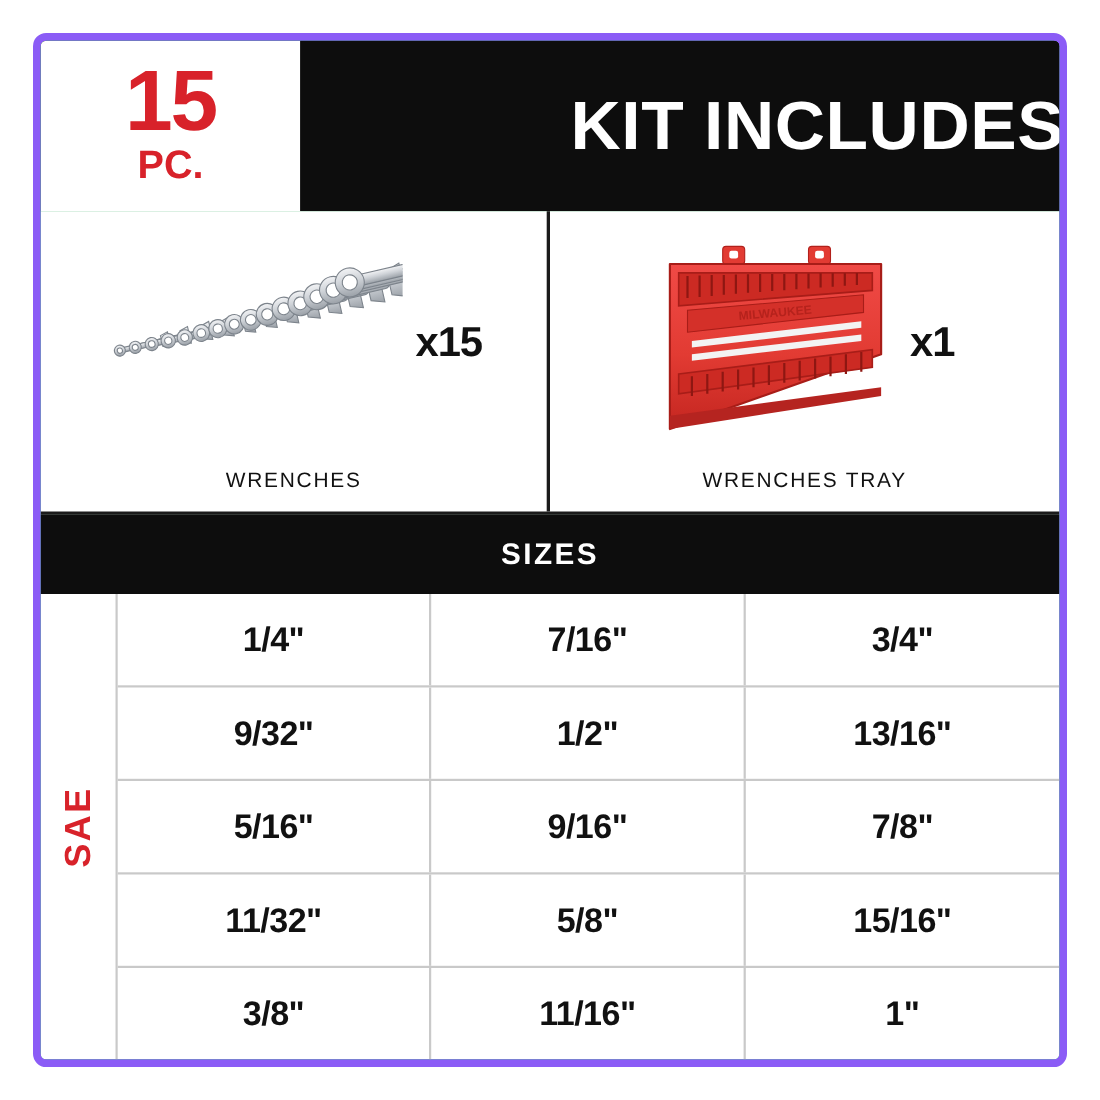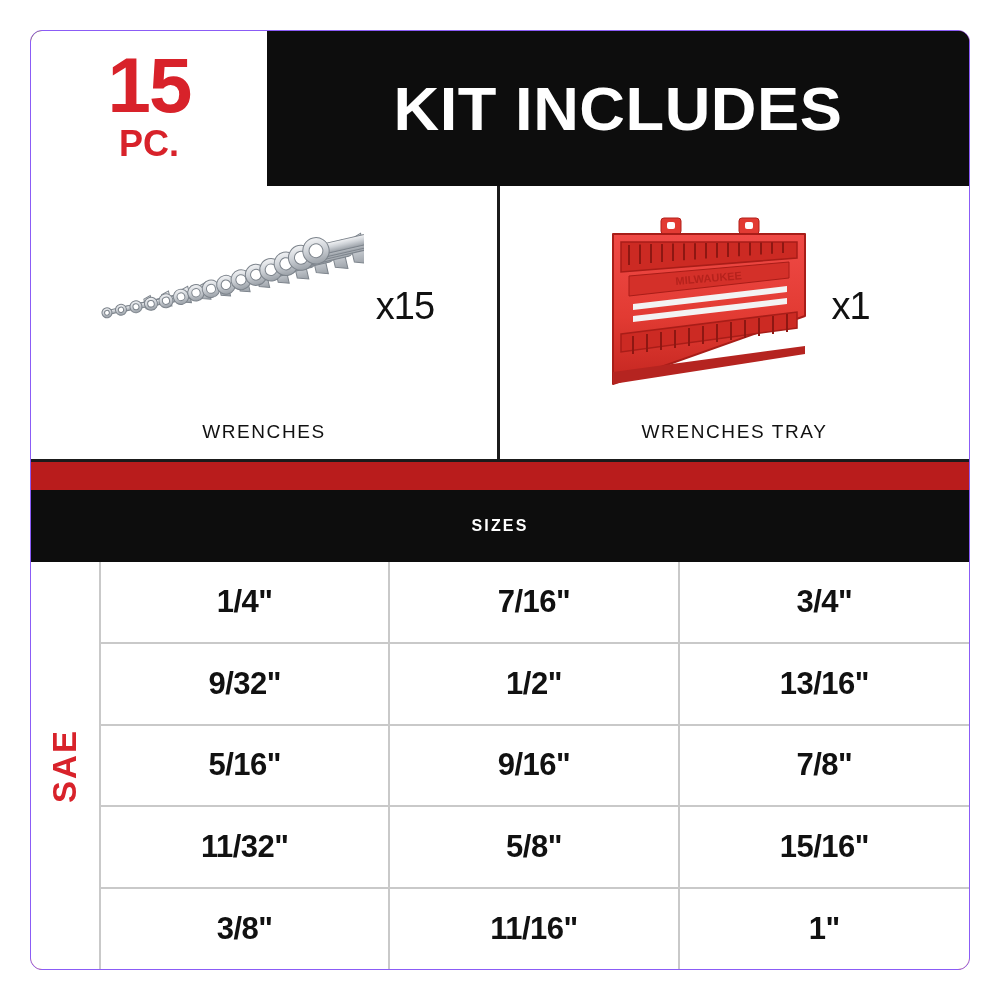--- a/index.html
+++ b/index.html
@@ -21,24 +21,24 @@
     box-sizing: border-box;
     padding: 30px;
     background: #ffffff;
   }
 
   .card {
     position: relative;
     width: 940px;
     height: 940px;
     box-sizing: border-box;
-    border: 1px solid #8b5cf6;
+    border: 7px solid #8b5cf6;
     border-radius: 12px;
     overflow: hidden;
-    background: #b91c1c;
+    background: #22c55e;
     display: flex;
     flex-direction: column;
   }
 
   
   .header {
     display: flex;
     height: 155px;
     flex: 0 0 155px;
     background: #0d0d0d;
@@ -67,21 +67,21 @@
     font-size: 36px;
     font-weight: bold;
     letter-spacing: 0px;
     margin-top: 6px;
     line-height: 1;
   }
   .header-title-wrap {
     flex: 1 1 auto;
     display: flex;
     align-items: center;
-    justify-content: center;
+    justify-content: flex-end;
     background: #0d0d0d;
   }
   .header-title {
     color: #ffffff;
     font-size: 62px;
     font-weight: bold;
     letter-spacing: 0.5px;
     line-height: 1;
     text-align: center;
     transform: scaleX(1.02);
@@ -112,21 +112,21 @@
     width: 100%;
     display: flex;
     align-items: center;
     justify-content: center;
     gap: 12px;
     padding-top: 6px;
     box-sizing: border-box;
   }
   .qty-label {
     font-size: 38px;
-    font-weight: normal;
+    font-weight: bold;
     color: #111111;
     letter-spacing: -1px;
   }
   .content-caption {
     font-size: 19px;
     font-weight: normal;
     letter-spacing: 1.6px;
     color: #111111;
     padding-bottom: 16px;
   }
@@ -136,24 +136,23 @@
 
   
   .sizes-banner {
     height: 72px;
     flex: 0 0 72px;
     background: #0d0d0d;
     color: #ffffff;
     display: flex;
     align-items: center;
     justify-content: center;
-    font-size: 16px;
+    font-size: 27px;
     font-weight: bold;
     letter-spacing: 2.2px;
-    margin-top: 28px;
   }
 
   
   .sizes-body {
     flex: 1 1 auto;
     display: flex;
     background: #ffffff;
   }
   .standard-col {
     width: 70px;

